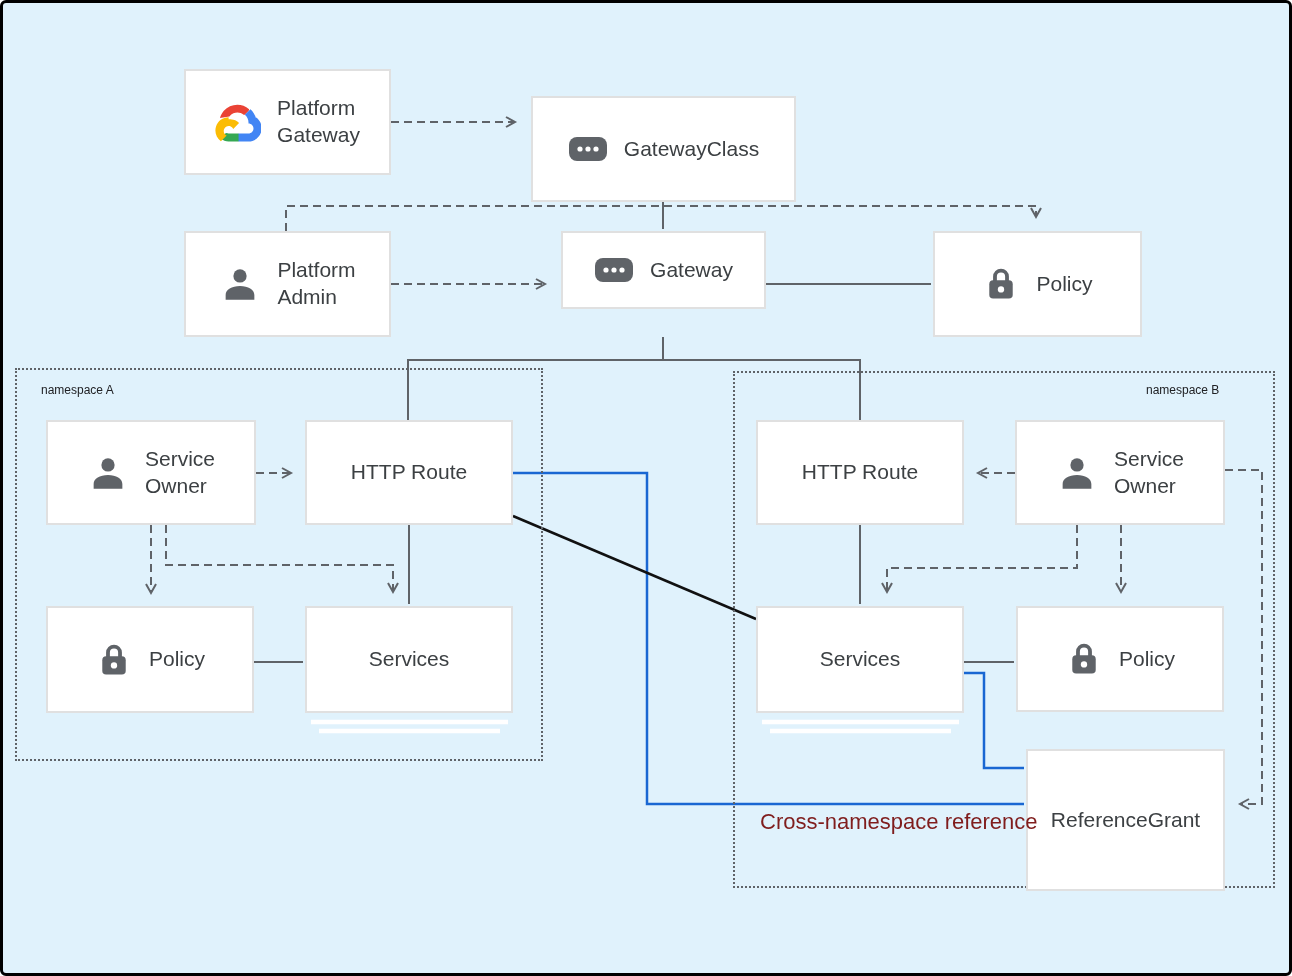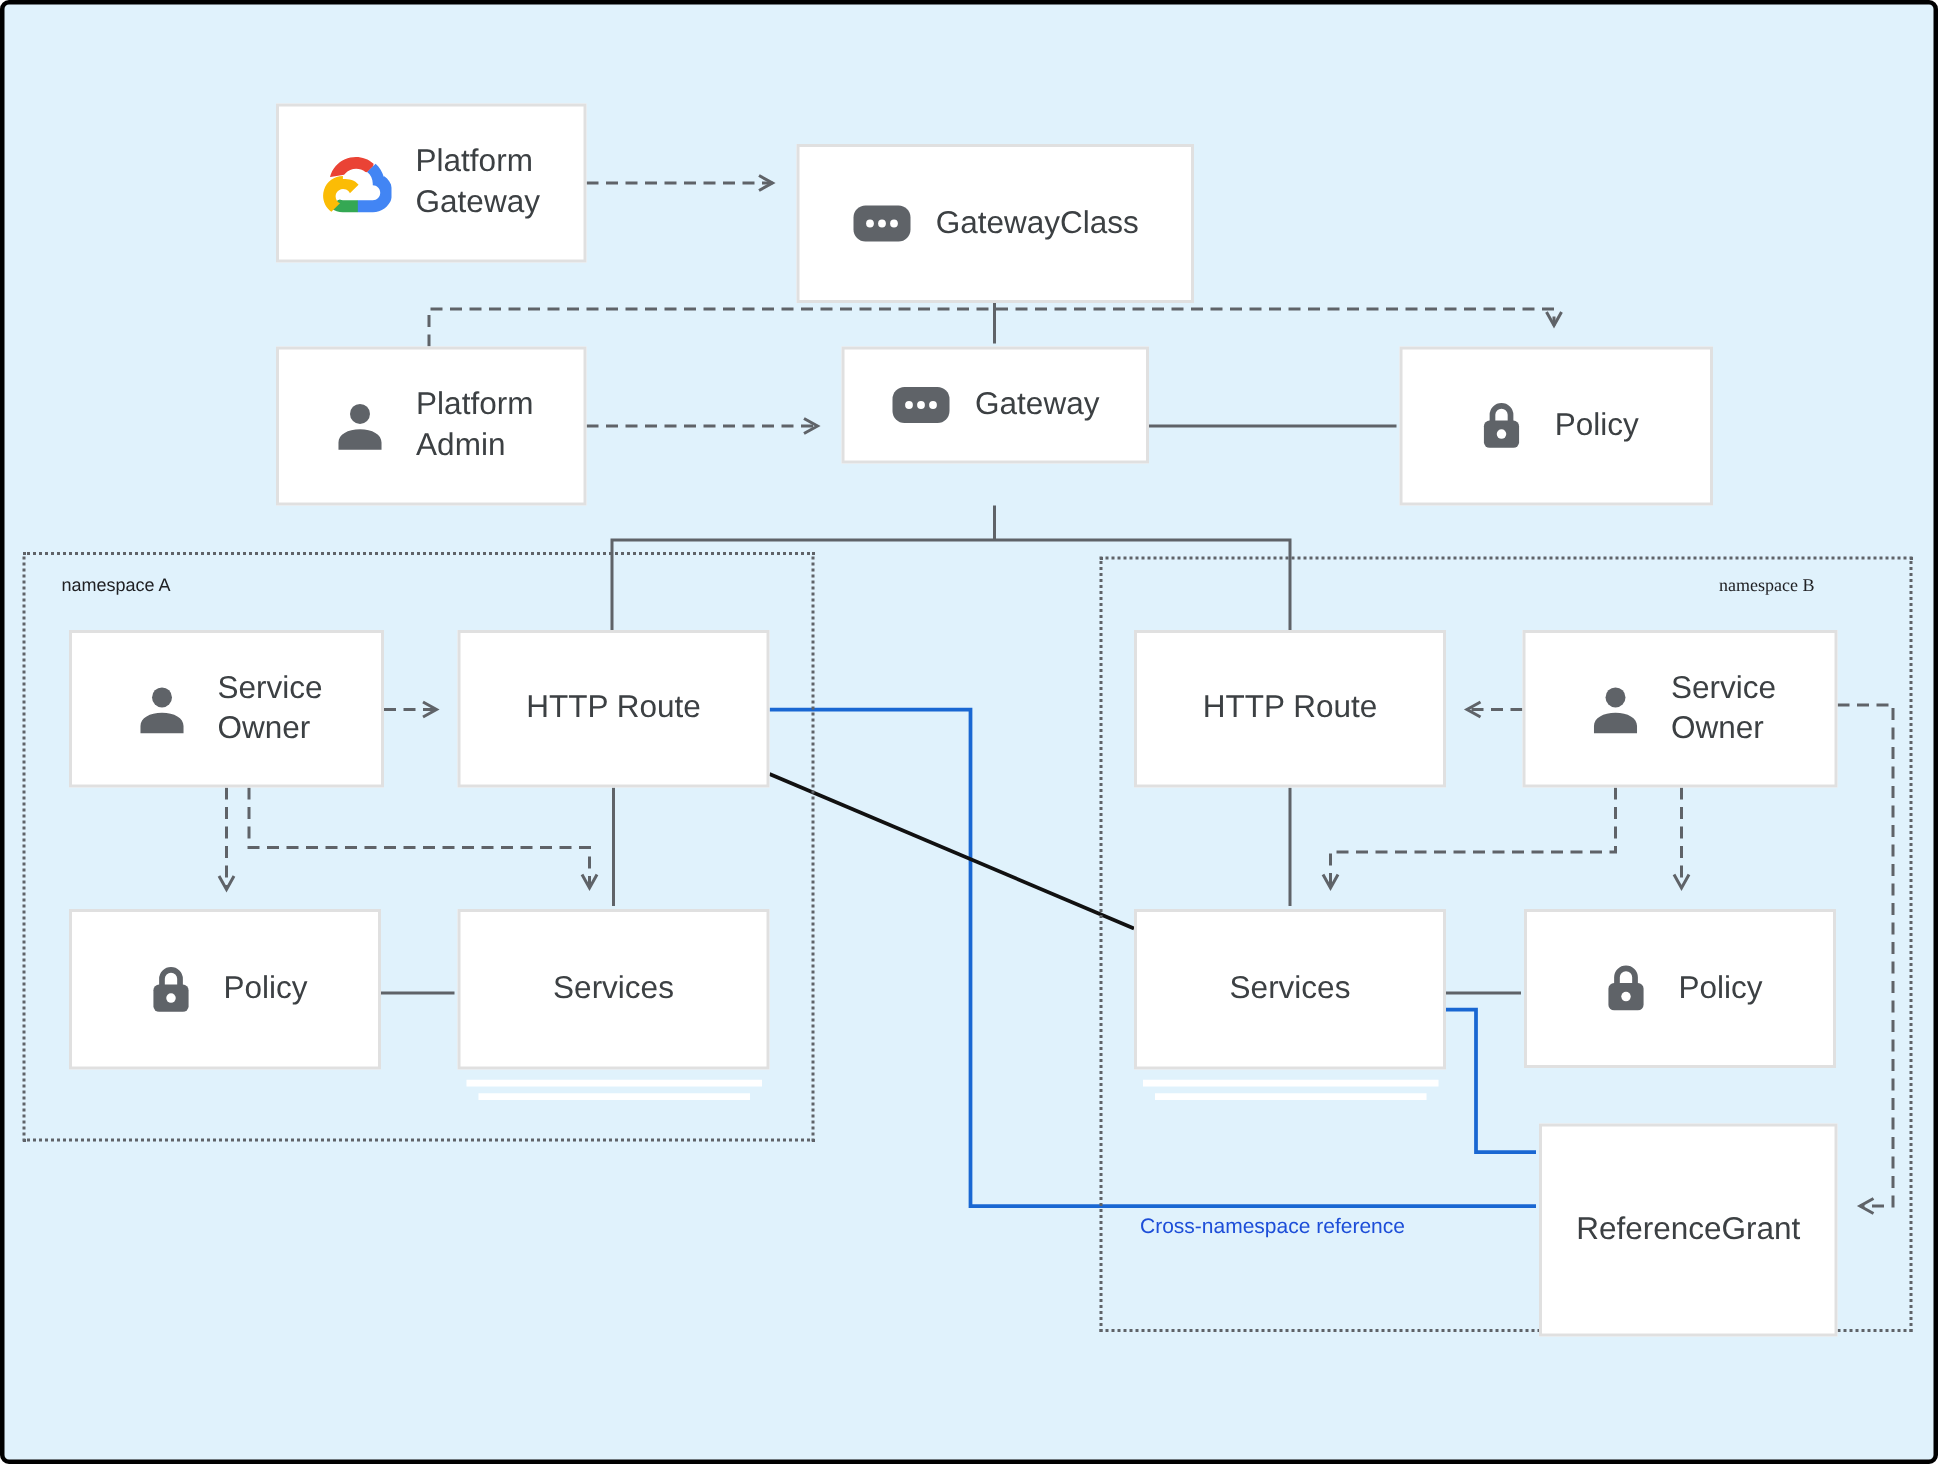--- a/index.html
+++ b/index.html
@@ -35,43 +35,43 @@
     box-sizing:border-box;
     border:2px dotted #5F6368;
   }
   .ns-label{
     position:absolute;
     font-size:12px;
     color:#202124;
   }
   .annotation{
     position:absolute;
-    font-size:14px;
-    color:#1d4ed8;
+    font-size:22px;
+    color:#7f1d1d;
     white-space:nowrap;
   }
   
   #n-platform-provider{left:181px;top:66px;width:207px;height:106px;}
   #n-gateway-class{left:528px;top:66px;width:265px;height:106px;margin-top:27px;}
   #n-platform-admin{left:181px;top:228px;width:207px;height:106px;}
   #n-gateway{left:558px;top:228px;width:205px;height:78px;}
   #n-policy-top{left:930px;top:228px;width:209px;height:106px;}
   #ns-a{left:12px;top:365px;width:528px;height:393px;}
   #ns-b{left:730px;top:368px;width:542px;height:517px;}
   #n-service-owner-a{left:43px;top:417px;width:210px;height:105px;}
   #n-http-route-a{left:302px;top:417px;width:208px;height:105px;}
   #n-policy-a{left:43px;top:603px;width:208px;height:107px;}
   #n-services-a{left:302px;top:603px;width:208px;height:107px;}
   #n-http-route-b{left:753px;top:417px;width:208px;height:105px;}
   #n-service-owner-b{left:1012px;top:417px;width:210px;height:105px;}
   #n-services-b{left:753px;top:603px;width:208px;height:107px;}
   #n-policy-b{left:1013px;top:603px;width:208px;height:106px;}
   #n-reference-grant{left:1023px;top:746px;width:199px;height:142px;}
   #lbl-ns-a{left:38px;top:380px;}
-  #lbl-ns-b{left:1143px;top:380px;font-family:Liberation Serif, serif;}
+  #lbl-ns-b{left:1143px;top:380px;}
   #lbl-cross-ns{left:757px;top:806px;}
 </style>
 </head>
 <body>
 
 <div class="frame">
 
   <svg class="wires" viewBox="0 0 1292 976">
     <defs>
       <marker id="ah" markerWidth="16" markerHeight="14" refX="12" refY="7" orient="auto" markerUnits="userSpaceOnUse">

